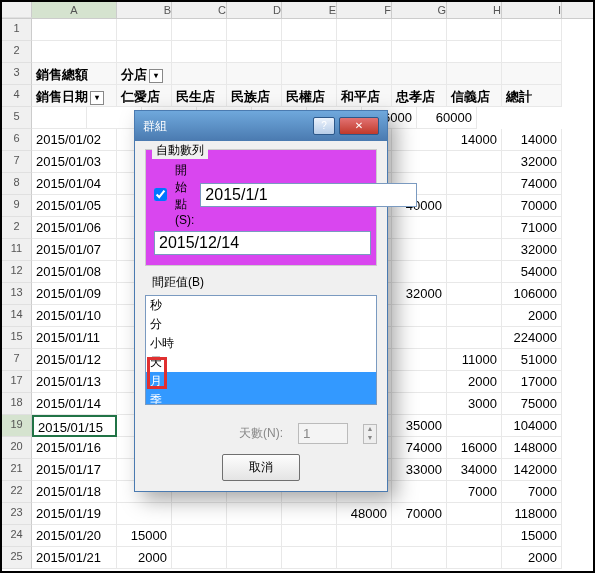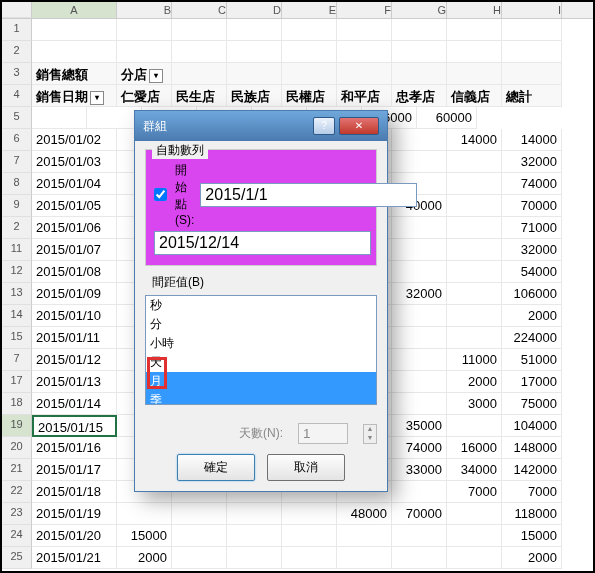--- a/index.html
+++ b/index.html
@@ -412,17 +412,16 @@
     <div class="days-row">
       <span>天數(N):</span>
       <input type="text" disabled="" value="1" style="">
       <div class="spin">
           <div>▲</div>
           <div>▼</div>
         </div>
     </div>
 
     <div class="dlg-buttons">
-      <button class="dlg-btn primary">確定</button>
       <button class="dlg-btn">取消</button>
     </div>
   </div>
 </div>
 
 </body></html>

